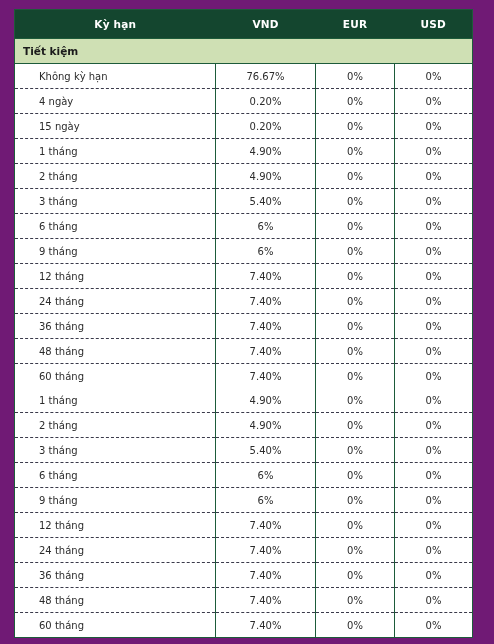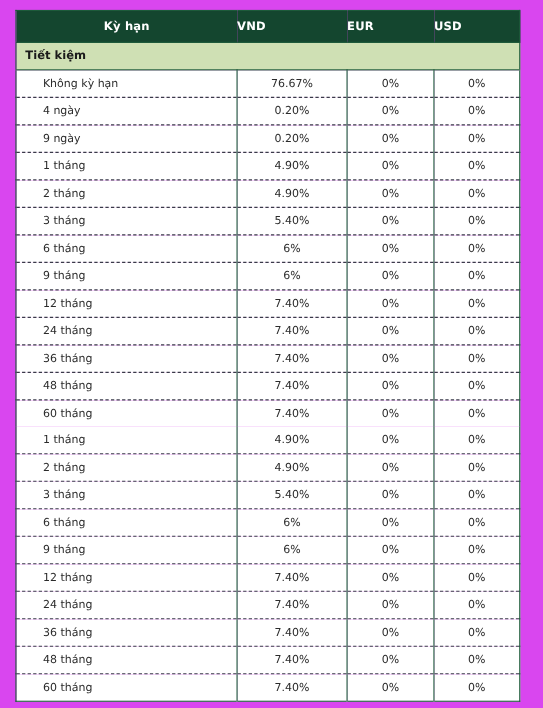--- a/index.html
+++ b/index.html
@@ -11,21 +11,21 @@
     width: 494px;
     height: 644px;
     font-family: "DejaVu Sans", sans-serif;
     -webkit-font-smoothing: antialiased;
   }
   #page {
     position: relative;
     width: 494px;
     height: 644px;
     overflow: hidden;
-    background: #d946ef;
+    background: #701a75;
   }
   #rate-table {
     position: absolute;
     left: 14px;
     top: 9px;
     width: 458px;
     border-collapse: collapse;
     table-layout: fixed;
     border: 1px solid #1d5b3a;
   }
@@ -34,21 +34,21 @@
   #rate-table col.c-eur   { width: 79px;  }
   #rate-table col.c-usd   { width: 78px;  }
 
   thead th {
     background: #14462f;
     color: #ffffff;
     font-size: 10.5px;
     font-weight: bold;
     height: 28px;
     padding: 0;
-    text-align: left;
+    text-align: center;
     letter-spacing: 0.2px;
     border: none;
   }
   thead th.th-term {
     text-align: center;
   }
 
   tr.section-row td {
     background: #cfe0b4;
     color: #1b1b1b;
@@ -114,21 +114,21 @@
           <td class="num">0%</td>
           <td class="num last-col">0%</td>
         </tr>
         <tr class="data-row">
           <td class="term">4 ngày</td>
           <td class="num">0.20%</td>
           <td class="num">0%</td>
           <td class="num last-col">0%</td>
         </tr>
         <tr class="data-row">
-          <td class="term">9 ngày</td>
+          <td class="term">15 ngày</td>
           <td class="num">0.20%</td>
           <td class="num">0%</td>
           <td class="num last-col">0%</td>
         </tr>
         <tr class="data-row">
           <td class="term">1 tháng</td>
           <td class="num">4.90%</td>
           <td class="num">0%</td>
           <td class="num last-col">0%</td>
         </tr>

